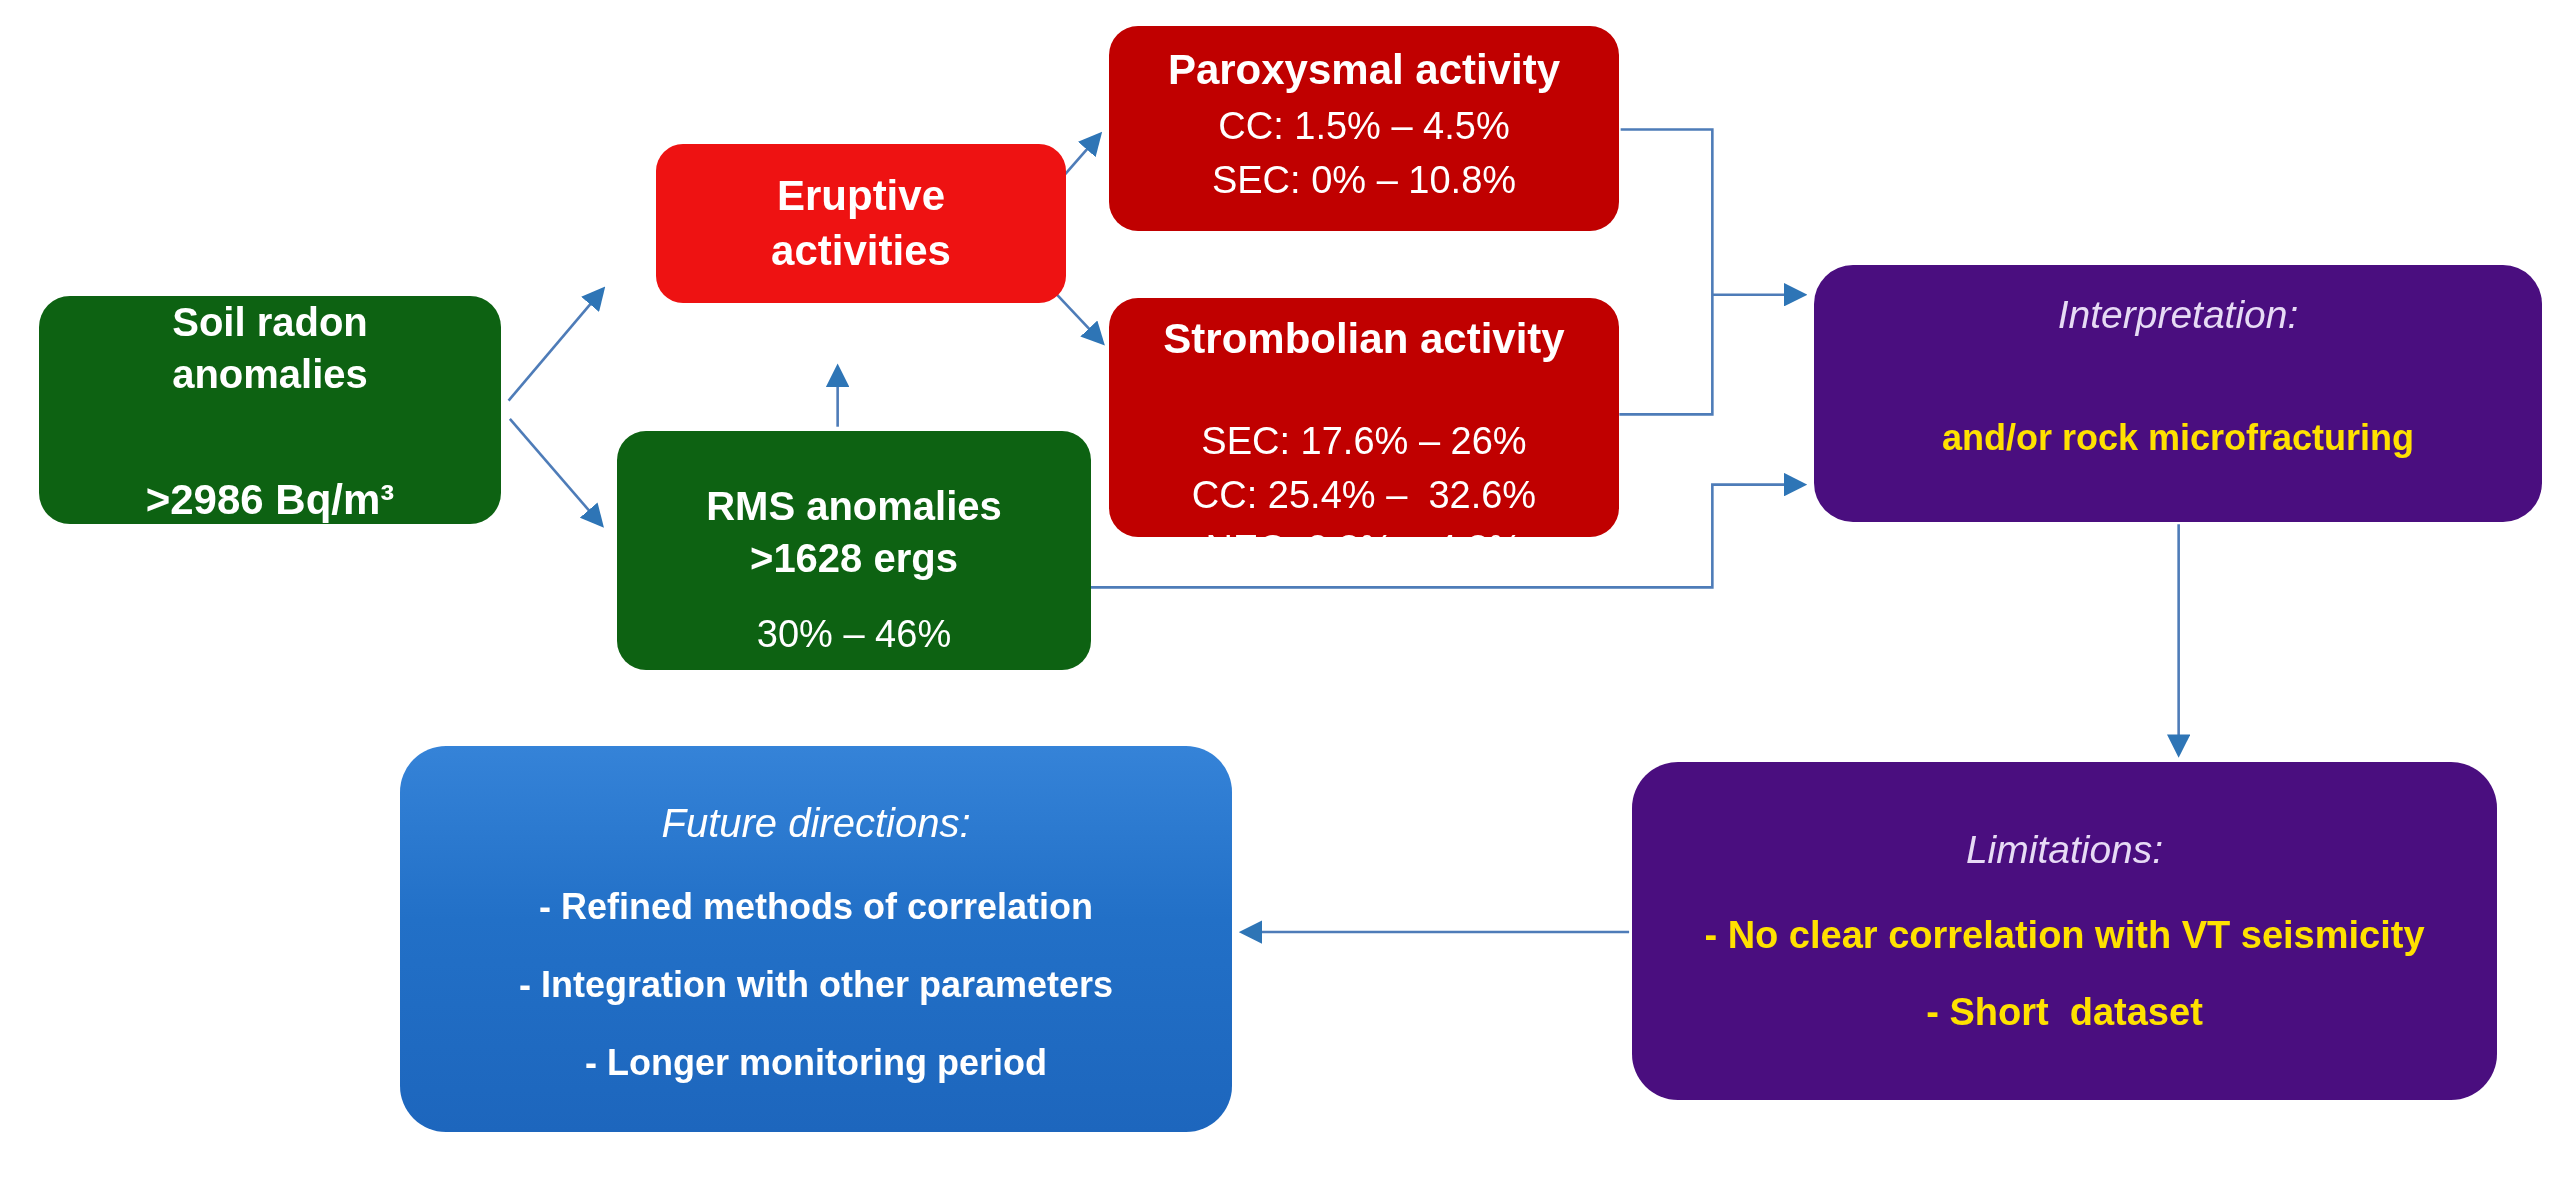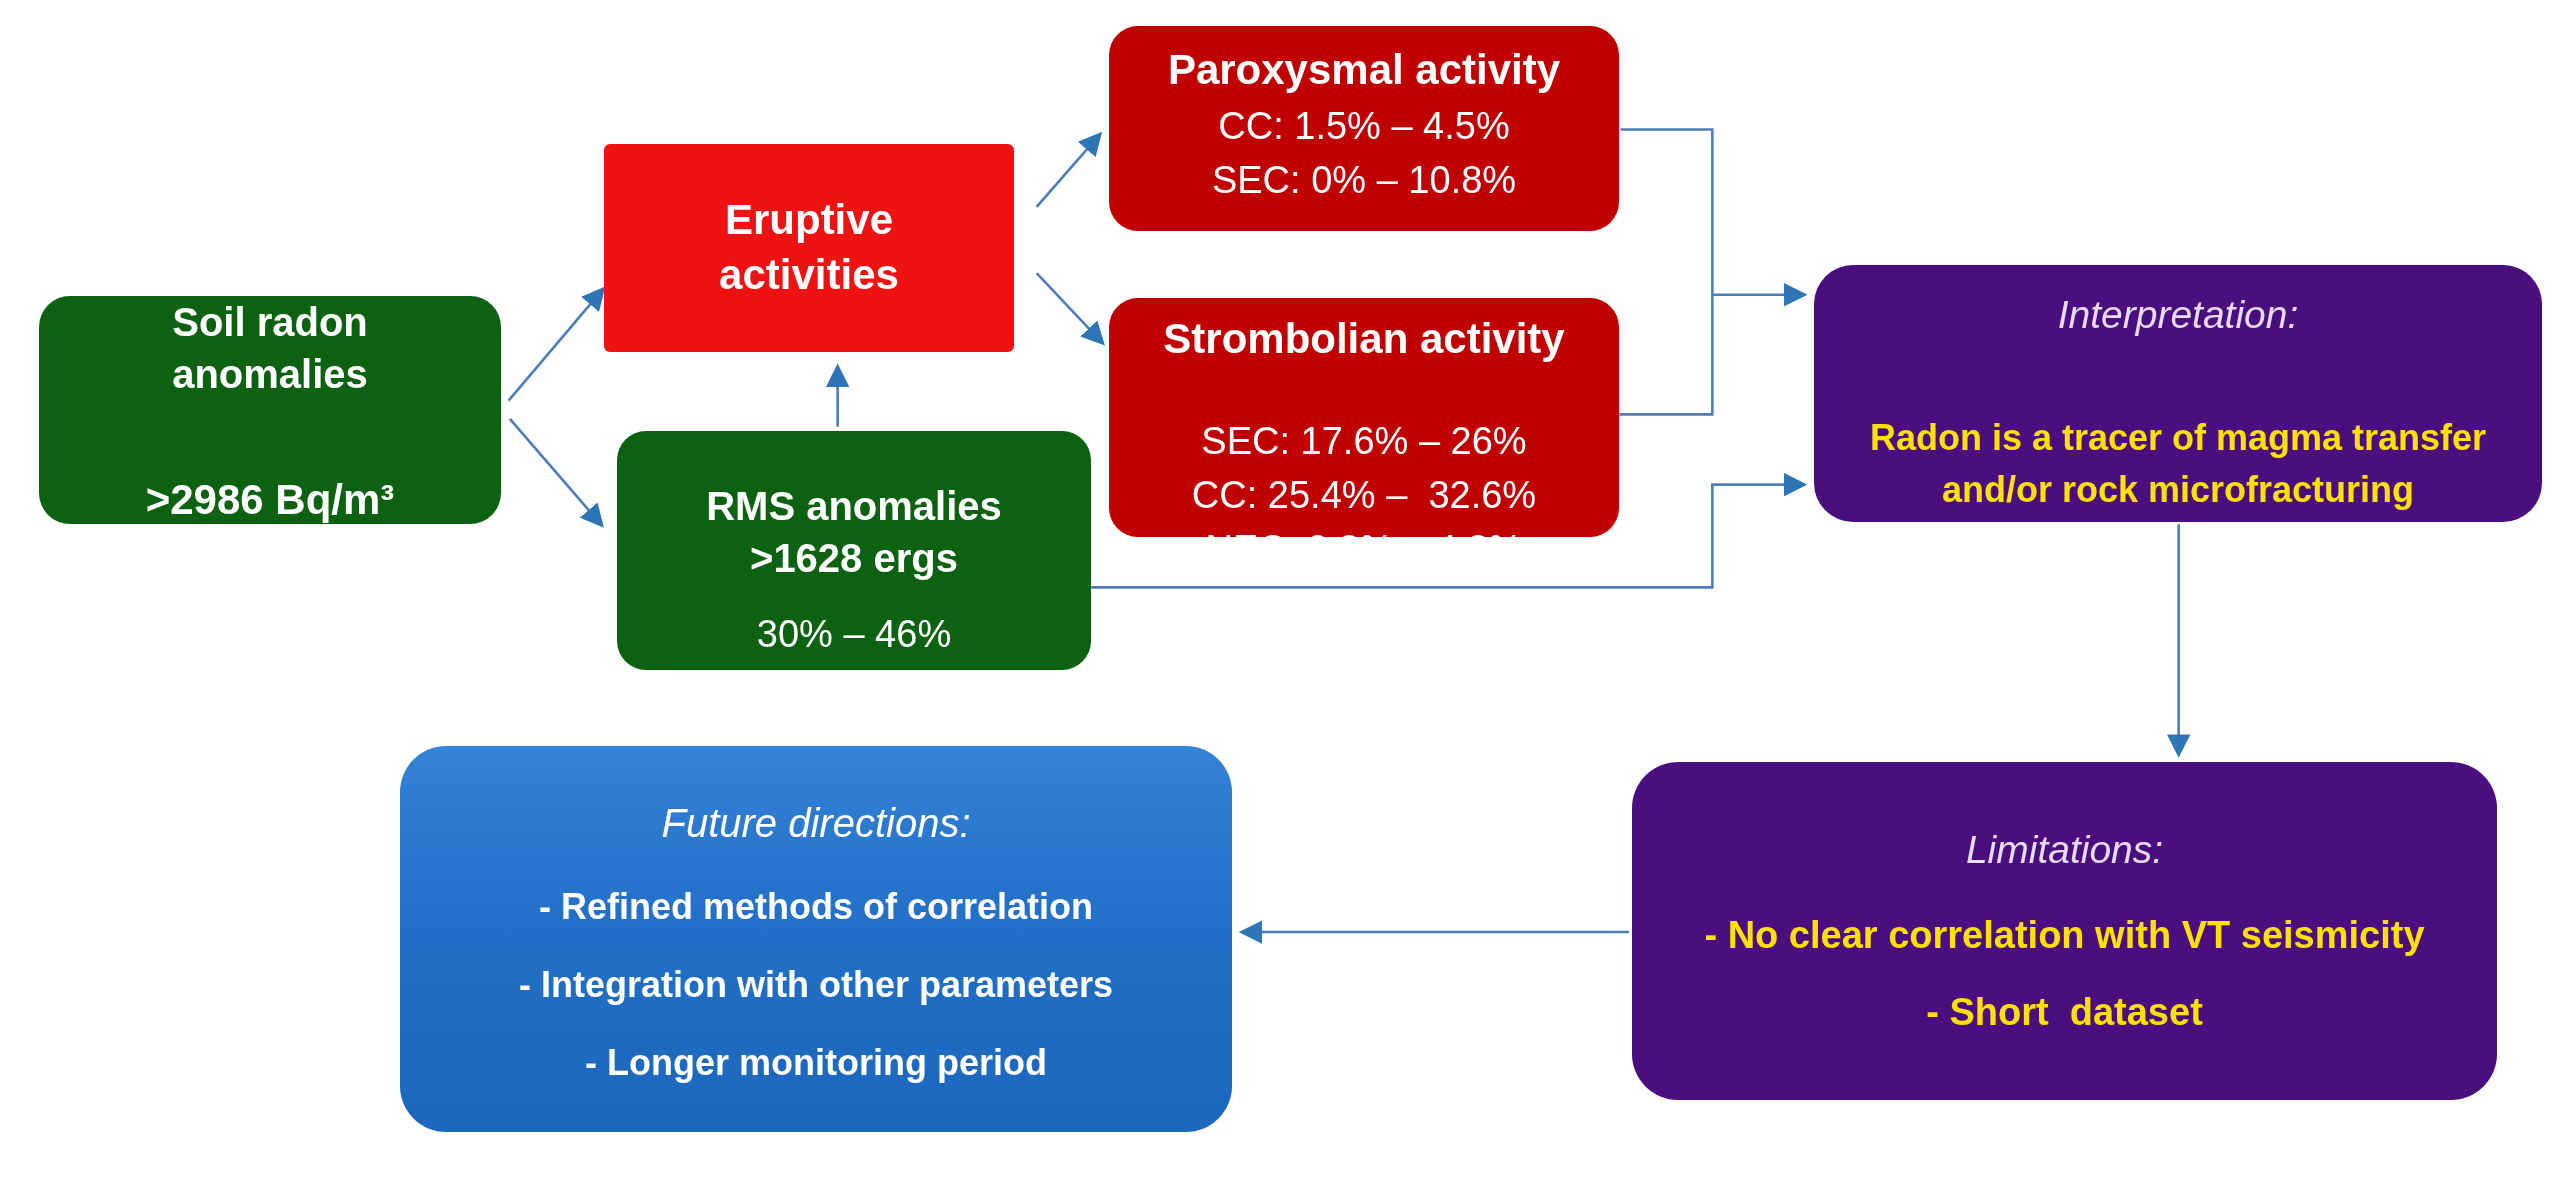--- a/index.html
+++ b/index.html
@@ -33,22 +33,22 @@
   .soil{
     left:39px; top:296px; width:462px; height:228px;
     background:#0D6212; border-radius:31px;
     justify-content:space-between;
   }
   .soil .title{font-size:40px; font-weight:bold; line-height:1.3;}
   .soil .thresh{font-size:42px; font-weight:bold; margin-top:23.4px;}
 
   
   .eruptive{
-    left:604px; top:144px; width:410px; height:208px;
-    background:#EE1212; border-radius:6px;
+    left:656px; top:144px; width:410px; height:159px;
+    background:#EE1212; border-radius:27px;
     justify-content:center;
   }
   .eruptive .title{font-size:42px; font-weight:bold; line-height:1.3;}
 
   
   .paroxysmal{
     left:1109px; top:26px; width:510px; height:205px;
     background:#C00000; border-radius:29px;
     padding-top:19.5px;
   }
@@ -171,21 +171,20 @@
     <div class="title">
       <div>RMS anomalies</div>
       <div>&gt;1628 ergs</div>
     </div>
     <div class="range val">30% – 46%</div>
   </div>
 
   <div class="node interpretation">
     <div class="title">Interpretation:</div>
     <div class="body">
-      <div>Radon is a tracer of magma transfer</div>
       <div>and/or rock microfracturing</div>
     </div>
   </div>
 
   <div class="node limitations">
     <div class="title">Limitations:</div>
     <div class="bullet b1 val">- No clear correlation with VT seismicity</div>
     <div class="bullet b2 val">- Short  dataset</div>
   </div>
 

